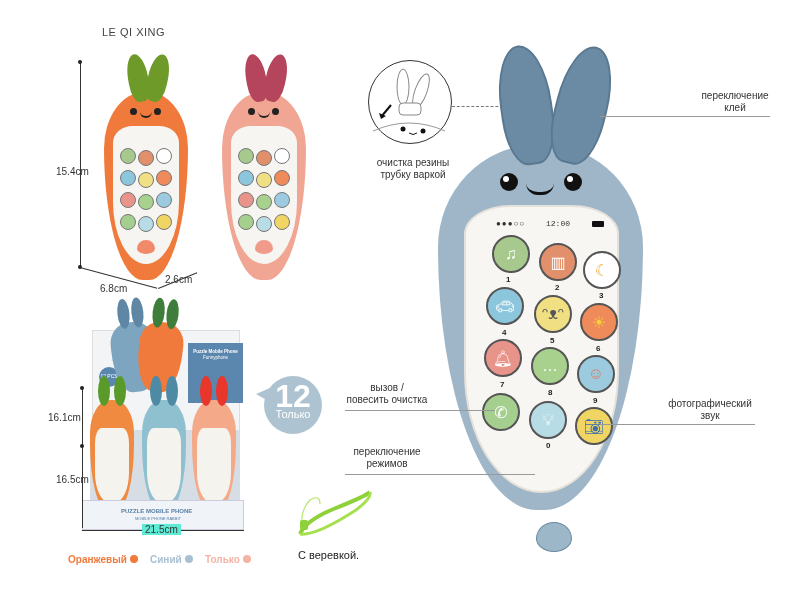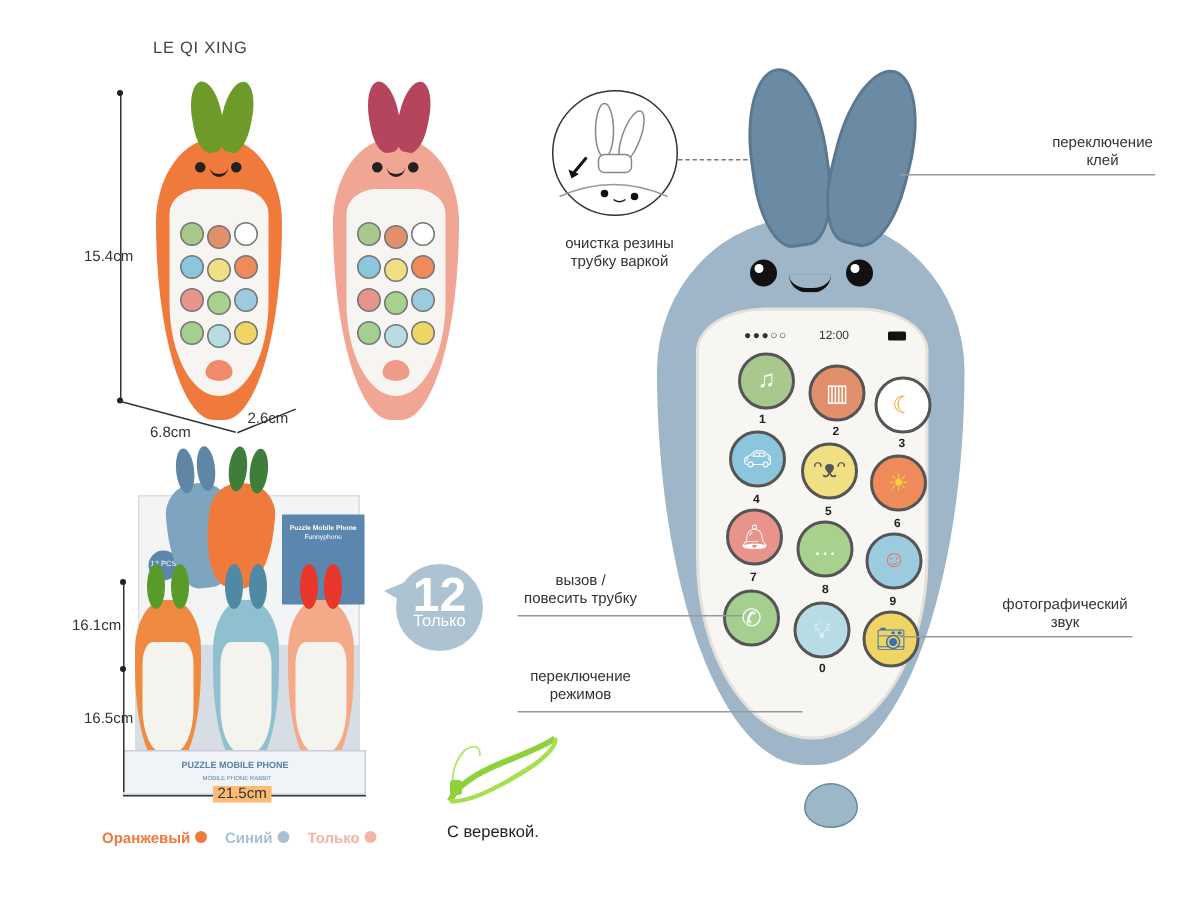--- a/index.html
+++ b/index.html
@@ -146,21 +146,21 @@
     <div class="t2">MOBILE PHONE RABBIT</div>
   </div>
 </div>
 
 <div class="dimline" style="left:82px;top:388px;width:1px;height:140px"></div>
 <div class="dot" style="left:80px;top:386px"></div>
 <div class="dot" style="left:80px;top:444px"></div>
 <div class="abs dim" style="left:48px;top:412px">16.1cm</div>
 <div class="abs dim" style="left:56px;top:474px">16.5cm</div>
 <div class="dimline" style="left:82px;top:530px;width:162px;height:1px"></div>
-<div class="abs dim" style="left:142px;top:524px;background:#fdba74;padding:0 3px">21.5cm</div>
+<div class="abs dim" style="left:142px;top:524px;background:#5eead4;padding:0 3px">21.5cm</div>
 
 <div class="bubble">
   <div class="n">12</div>
   <div class="w">Только</div>
 </div>
 
 <div class="abs legend" style="left:68px;top:549px">
   <span style="color:#f07a3c">Оранжевый</span><span class="ldot" style="background:#f07a3c"></span>
 </div>
 <div class="abs legend" style="left:150px;top:549px">
@@ -198,21 +198,21 @@
 <div style="position:absolute;left:452px;top:106px;width:56px;border-top:1px dashed #777"></div>
 
 <div class="big">
   <div class="ear" style="left:62px;transform:rotate(-8deg)"></div>
   <div class="ear" style="left:118px;transform:rotate(14deg)"></div>
   <div class="eye" style="left:62px"></div>
   <div class="eye" style="left:126px"></div>
   <div class="smile"></div>
   <div class="screen">
     <div style="position:absolute;left:30px;top:12px;font-size:8px;letter-spacing:1px">●●●○○</div>
-    <div style="position:absolute;left:80px;top:12px;font-size:8px;font-family:Liberation Sans, sans-serif">12:00</div>
+    <div style="position:absolute;left:80px;top:12px;font-size:8px;font-family:Liberation Mono, monospace">12:00</div>
     <div style="position:absolute;left:126px;top:14px;width:12px;height:6px;background:#111;border-radius:1px"></div>
 
     <div class="bb" style="left:26px;top:28px;background:#a8c98e">♫</div>
     <div class="bb" style="left:73px;top:36px;background:#e2906c">▥</div>
     <div class="bb" style="left:117px;top:44px;background:#ffffff;color:#f0a030">☾</div>
     <div class="num" style="left:40px;top:68px">1</div>
     <div class="num" style="left:89px;top:76px">2</div>
     <div class="num" style="left:133px;top:84px">3</div>
 
     <div class="bb" style="left:20px;top:80px;background:#8cc6dc">🚗︎</div>
@@ -239,21 +239,21 @@
 </div>
 
 <div class="label" style="left:690px;top:90px;width:90px">
   <div>переключение</div>
   <div>клей</div>
 </div>
 <div class="line" style="left:600px;top:116px;width:170px"></div>
 
 <div class="label" style="left:342px;top:382px;width:90px">
   <div>вызов /</div>
-  <div>повесить трубку</div>
+  <div>повесить очистка</div>
 </div>
 <div class="line" style="left:345px;top:410px;width:150px"></div>
 
 <div class="label" style="left:342px;top:446px;width:90px">
   <div>переключение</div>
   <div>режимов</div>
 </div>
 <div class="line" style="left:345px;top:474px;width:190px"></div>
 
 <div class="label" style="left:655px;top:398px;width:110px">

